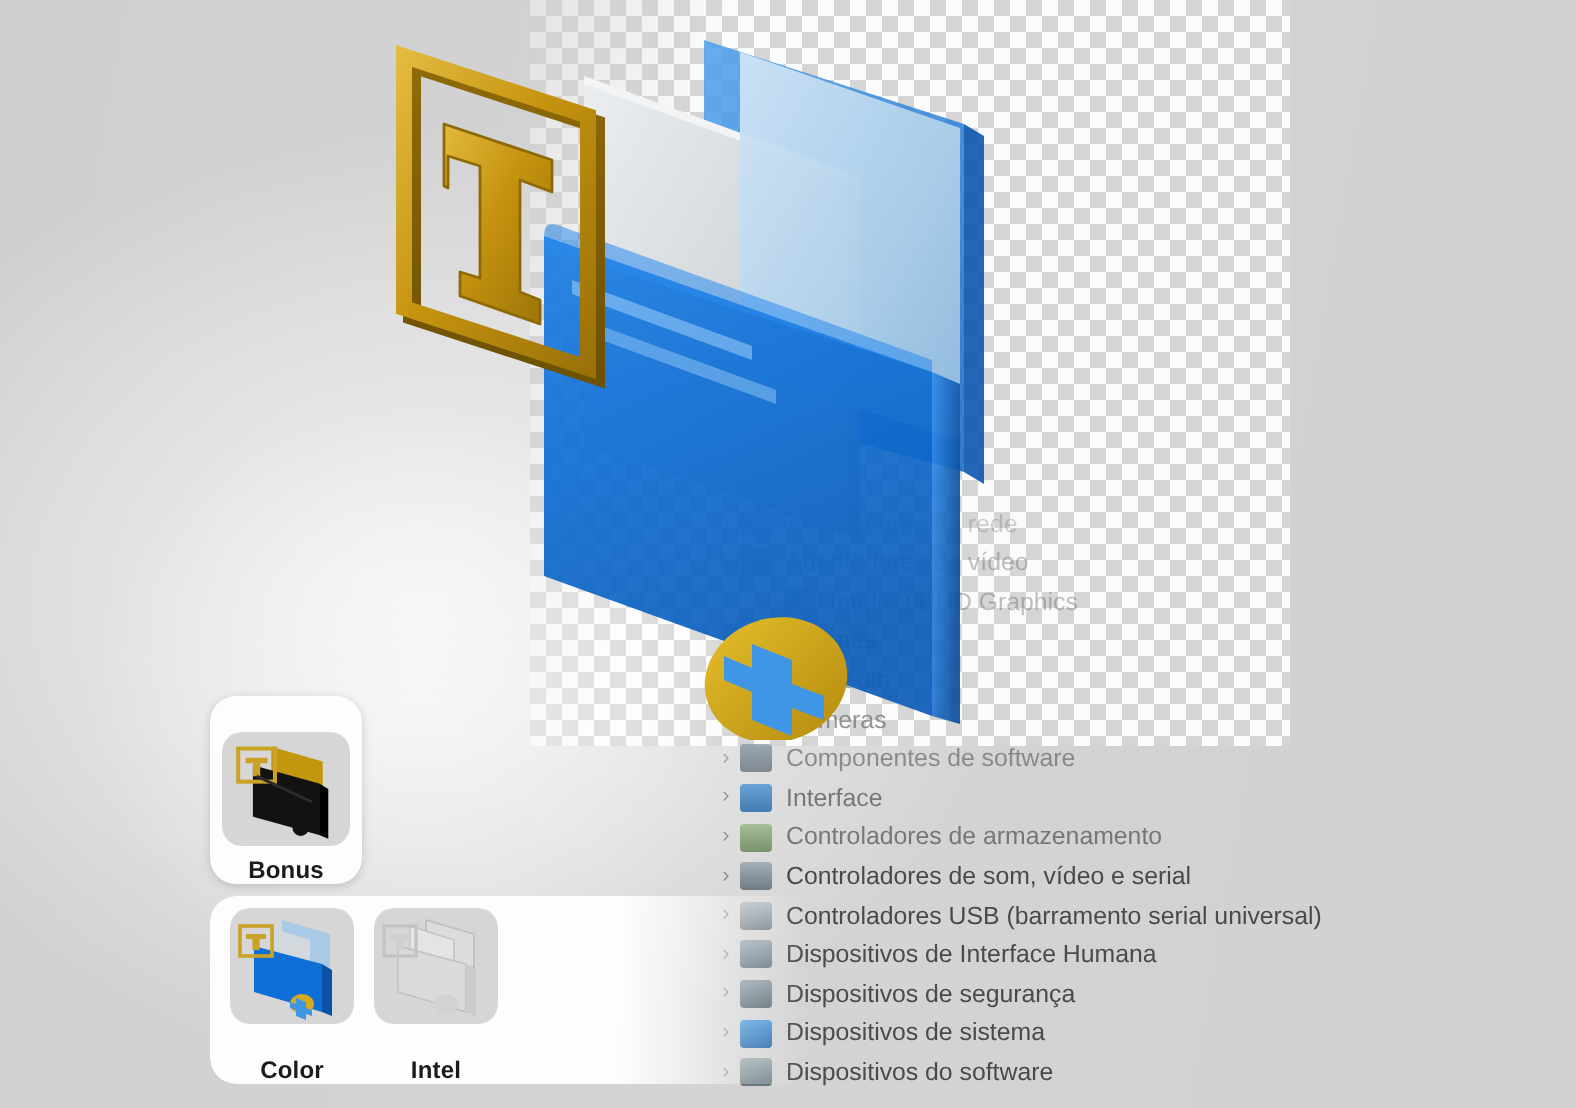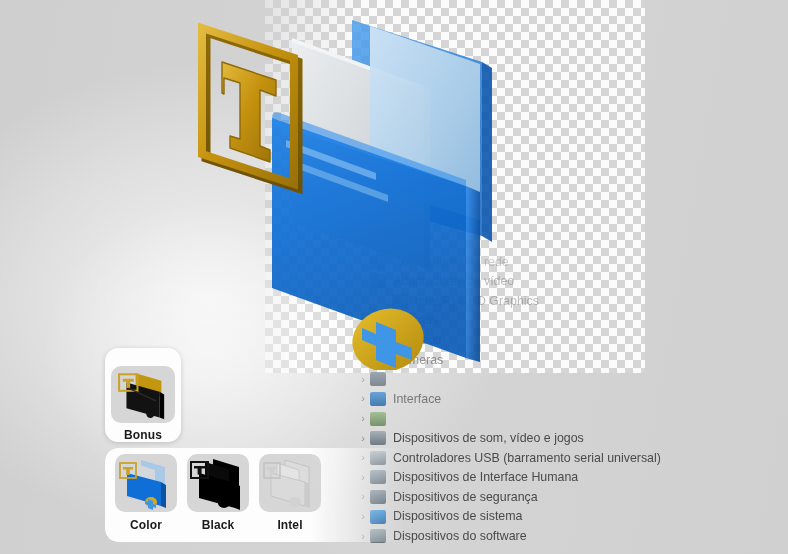--- a/index.html
+++ b/index.html
@@ -153,21 +153,21 @@
   .thumb {
     width: 62px; height: 58px;
     background: #d6d6d6;
     border-radius: 10px;
     position: relative;
     overflow: hidden;
   }
   .card-bonus .thumb { width: 64px; height: 62px; }
   .thumb svg { position: absolute; left: 0; top: 0; width: 100%; height: 100%; }
   .card-label {
-    margin-top: 6px;
+    margin-top: 16px;
     font-size: 12px;
     font-weight: bold;
     color: #1b1b1b;
     letter-spacing: 0.1px;
   }
   .card-bonus .card-label { margin-top: 5px; }
 
   
   .soft-glow {
     position: absolute;
@@ -216,34 +216,36 @@
         <span class="tlabel">Bluetooth</span>
       </div>
       <div class="tree-row d0 fade-4">
         <span class="chev">›</span>
         <span class="ticon ic-cam"></span>
         <span class="tlabel">Câmeras</span>
       </div>
       <div class="tree-row d0 fade-4">
         <span class="chev">›</span>
         <span class="ticon ic-softcomp"></span>
+        <span class="tlabel">Componentes de software</span>
       </div>
       <div class="tree-row d0 fade-5">
         <span class="chev">›</span>
         <span class="ticon ic-comp"></span>
         <span class="tlabel">Interface</span>
       </div>
       <div class="tree-row d0 fade-5">
         <span class="chev">›</span>
         <span class="ticon ic-storage"></span>
+        <span class="tlabel">Controladores de armazenamento</span>
       </div>
       <div class="tree-row d0 fade-6">
         <span class="chev">›</span>
         <span class="ticon ic-sound"></span>
-        <span class="tlabel">Dispositivos de som, vídeo e jogos</span>
+        <span class="tlabel">Controladores de som, vídeo e serial</span>
       </div>
       <div class="tree-row d0 fade-6">
         <span class="chev">›</span>
         <span class="ticon ic-usb"></span>
         <span class="tlabel">Controladores USB (barramento serial universal)</span>
       </div>
       <div class="tree-row d0 fade-6">
         <span class="chev">›</span>
         <span class="ticon ic-hid"></span>
         <span class="tlabel">Dispositivos de Interface Humana</span>
@@ -379,34 +381,20 @@
     <path d="M8,13 L18,13 L18,15.5 L14.8,15.5 L14.8,21 L11.2,21 L11.2,15.5 L8,15.5 Z" fill="#c9a227"></path>
     <ellipse cx="36" cy="48" rx="6" ry="5" fill="#d3aa1e"></ellipse>
     <path d="M33,45 L38,47 L38,50 L41,51 L41,54 L38,53 L38,56 L33,54 L33,51 L30,50 L30,47 L33,48 Z" fill="#3f95e6"></path>
   </svg>
 </div>
           <div class="card-label">Color</div>
         </div>
         <div class="card">
           <div class="thumb">
   <svg viewBox="0 0 62 58" xmlns="http://www.w3.org/2000/svg">
-    <path d="M26,5 L52,13 L52,32 L26,24 Z" fill="#000000"></path>
-    <path d="M18,8 L42,15 L42,32 L18,25 Z" fill="#0a0a0a"></path>
-    <path d="M12,19 L12,44 L48,54 L48,29 Z" fill="#000000"></path>
-    <path d="M48,29 L53,32 L53,56 L48,54 Z" fill="#000000"></path>
-    <rect x="4" y="8" width="17" height="16" fill="none" stroke="#111111" stroke-width="2"></rect>
-    <path d="M7,12 L18,12 L18,14.6 L14.6,14.6 L14.6,20.5 L10.6,20.5 L10.6,14.6 L7,14.6 Z" fill="#111111"></path>
-    <ellipse cx="37" cy="49" rx="6" ry="5" fill="#000000"></ellipse>
-  </svg>
-</div>
-          <div class="card-label">Black</div>
-        </div>
-        <div class="card">
-          <div class="thumb">
-  <svg viewBox="0 0 62 58" xmlns="http://www.w3.org/2000/svg">
     <path d="M26,6 L50,13 L50,30 L26,23 Z" fill="#dcdcdc" stroke="#bdbdbd" stroke-width="0.8"></path>
     <path d="M18,9 L40,16 L40,31 L18,24 Z" fill="#e4e4e4" stroke="#c4c4c4" stroke-width="0.8"></path>
     <path d="M12,19 L12,42 L46,52 L46,28 Z" fill="#dadada" stroke="#c0c0c0" stroke-width="0.8"></path>
     <path d="M46,28 L51,31 L51,54 L46,52 Z" fill="#cbcbcb"></path>
     <rect x="5" y="9" width="16" height="15" fill="none" stroke="#c2c2c2" stroke-width="1.6"></rect>
     <path d="M8,13 L18,13 L18,15.5 L14.8,15.5 L14.8,21 L11.2,21 L11.2,15.5 L8,15.5 Z" fill="#cfcfcf"></path>
     <ellipse cx="36" cy="48" rx="6" ry="5" fill="#d2d2d2"></ellipse>
   </svg>
 </div>
           <div class="card-label">Intel</div>

